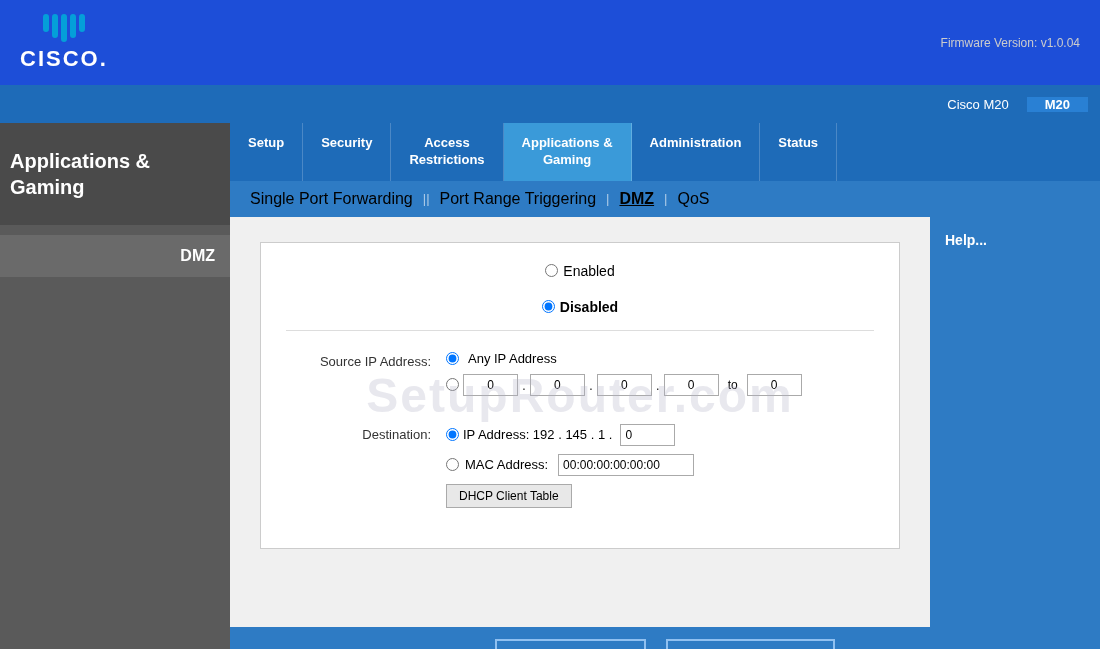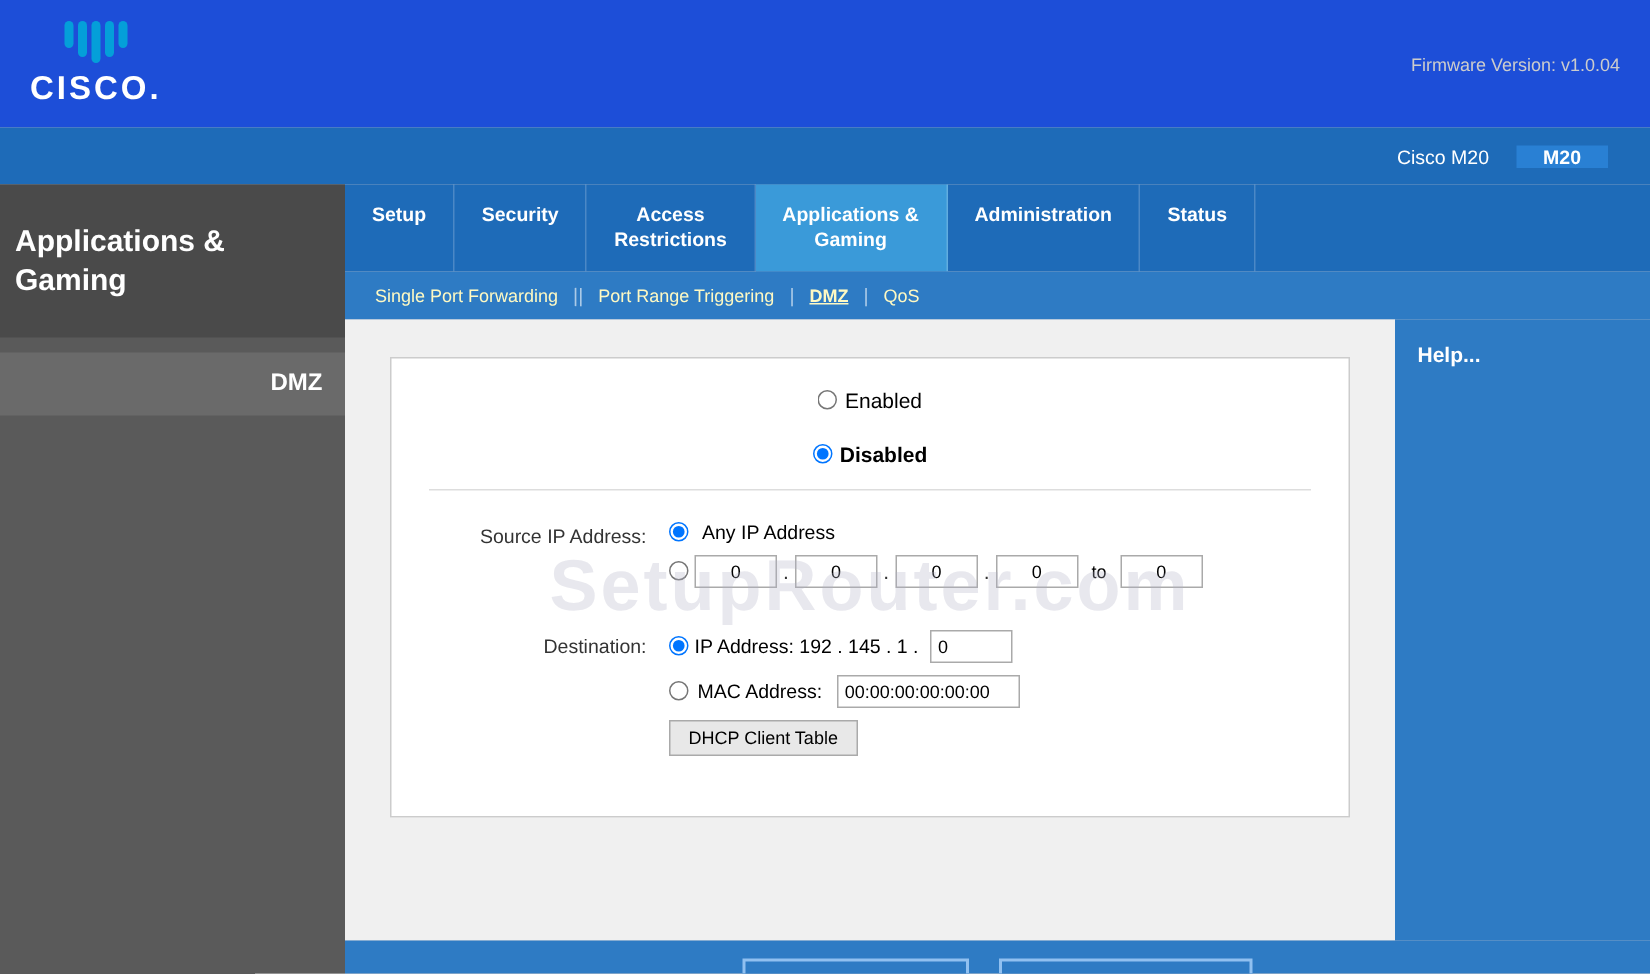--- a/index.html
+++ b/index.html
@@ -12,41 +12,41 @@
     .cisco-bar { width: 6px; border-radius: 3px; background: #049fd9; }
     .cisco-bar:nth-child(1) { height: 18px; }
     .cisco-bar:nth-child(2) { height: 24px; }
     .cisco-bar:nth-child(3) { height: 28px; }
     .cisco-bar:nth-child(4) { height: 24px; }
     .cisco-bar:nth-child(5) { height: 18px; }
     .cisco-text { color: white; font-size: 22px; font-weight: bold; letter-spacing: 2px; }
     .firmware { color: #ccc; font-size: 12px; }
 
     
-    .top-nav { background: #1e6bb8; display: flex; align-items: center; justify-content: flex-end; height: 38px; padding-right: 28px; }
+    .top-nav { background: #1e6bb8; display: flex; align-items: center; justify-content: flex-end; height: 38px; padding-right: 12px; }
     .top-nav-item { color: white; font-size: 13px; padding: 0 18px; cursor: pointer; }
     .top-nav-item.active { background: #2980d4; font-weight: bold; }
 
     
     .main-layout { display: flex; height: calc(649px - 85px); }
     .left-sidebar { width: 230px; background: #5a5a5a; display: flex; flex-direction: column; }
     .left-title { background: #4a4a4a; color: white; font-size: 20px; font-weight: bold; text-align: left; padding: 25px 10px; line-height: 1.3; }
     .left-dmz { background: #6a6a6a; color: white; font-size: 16px; font-weight: bold; text-align: right; padding: 12px 15px; margin-top: 10px; }
 
     .right-content { flex: 1; display: flex; flex-direction: column; }
 
     
     .nav-tabs-wrapper { background: #1e6bb8; }
     .nav-tabs { display: flex; align-items: stretch; }
     .nav-tab { color: white; font-size: 13px; font-weight: bold; padding: 12px 18px; cursor: pointer; text-align: center; line-height: 1.3; border-right: 1px solid rgba(255,255,255,0.2); }
     .nav-tab.active { background: #3a9ad9; }
 
     
     .sub-nav { background: #2e7bc4; display: flex; align-items: center; padding: 6px 10px; gap: 0; }
-    .sub-nav-item { color: #fef9c3; font-size: 12px; padding: 3px 10px; cursor: pointer; }
+    .sub-nav-item { color: #000000; font-size: 16px; padding: 3px 10px; cursor: pointer; }
     .sub-nav-item.active { font-weight: bold; text-decoration: underline; }
     .sub-nav-sep { color: rgba(255,255,255,0.6); }
 
     
     .content-wrapper { display: flex; flex: 1; }
     .main-content { flex: 1; background: #f0f0f0; padding: 25px 30px; }
     .right-help { width: 170px; background: #2e7bc4; padding: 15px; }
     .help-link { color: white; font-size: 14px; font-weight: bold; cursor: pointer; text-decoration: none; }
 
     
@@ -63,21 +63,21 @@
     .ip-row { display: flex; align-items: center; gap: 4px; margin-bottom: 8px; }
     .ip-input { width: 55px; height: 22px; border: 1px solid #aaa; padding: 2px 4px; font-size: 12px; text-align: center; }
     .ip-sep { font-size: 14px; color: #333; }
     .to-label { font-size: 12px; margin: 0 5px; }
 
     .dest-ip-row { display: flex; align-items: center; gap: 4px; margin-bottom: 8px; }
     .dest-label-text { font-size: 13px; margin-right: 4px; }
     .dest-input-short { width: 55px; height: 22px; border: 1px solid #aaa; padding: 2px 4px; font-size: 12px; }
 
     .mac-row { display: flex; align-items: center; gap: 6px; margin-bottom: 8px; }
-    .mac-input { width: 122px; height: 22px; border: 1px solid #aaa; padding: 2px 4px; font-size: 12px; }
+    .mac-input { width: 136px; height: 22px; border: 1px solid #aaa; padding: 2px 4px; font-size: 12px; }
 
     .dhcp-btn { background: #e8e8e8; border: 1px solid #aaa; padding: 4px 12px; font-size: 12px; cursor: pointer; }
 
     
     .bottom-bar { background: #2e7bc4; display: flex; align-items: center; justify-content: center; gap: 20px; padding: 12px; }
     .btn-save { background: #2e7bc4; border: 2px solid #90c0f0; color: white; font-size: 14px; font-weight: bold; padding: 8px 28px; cursor: pointer; }
     .btn-cancel { background: #2e7bc4; border: 2px solid #90c0f0; color: white; font-size: 14px; font-weight: bold; padding: 8px 28px; cursor: pointer; }
 
     .any-ip-label { font-size: 13px; margin-left: 5px; }
   </style>

